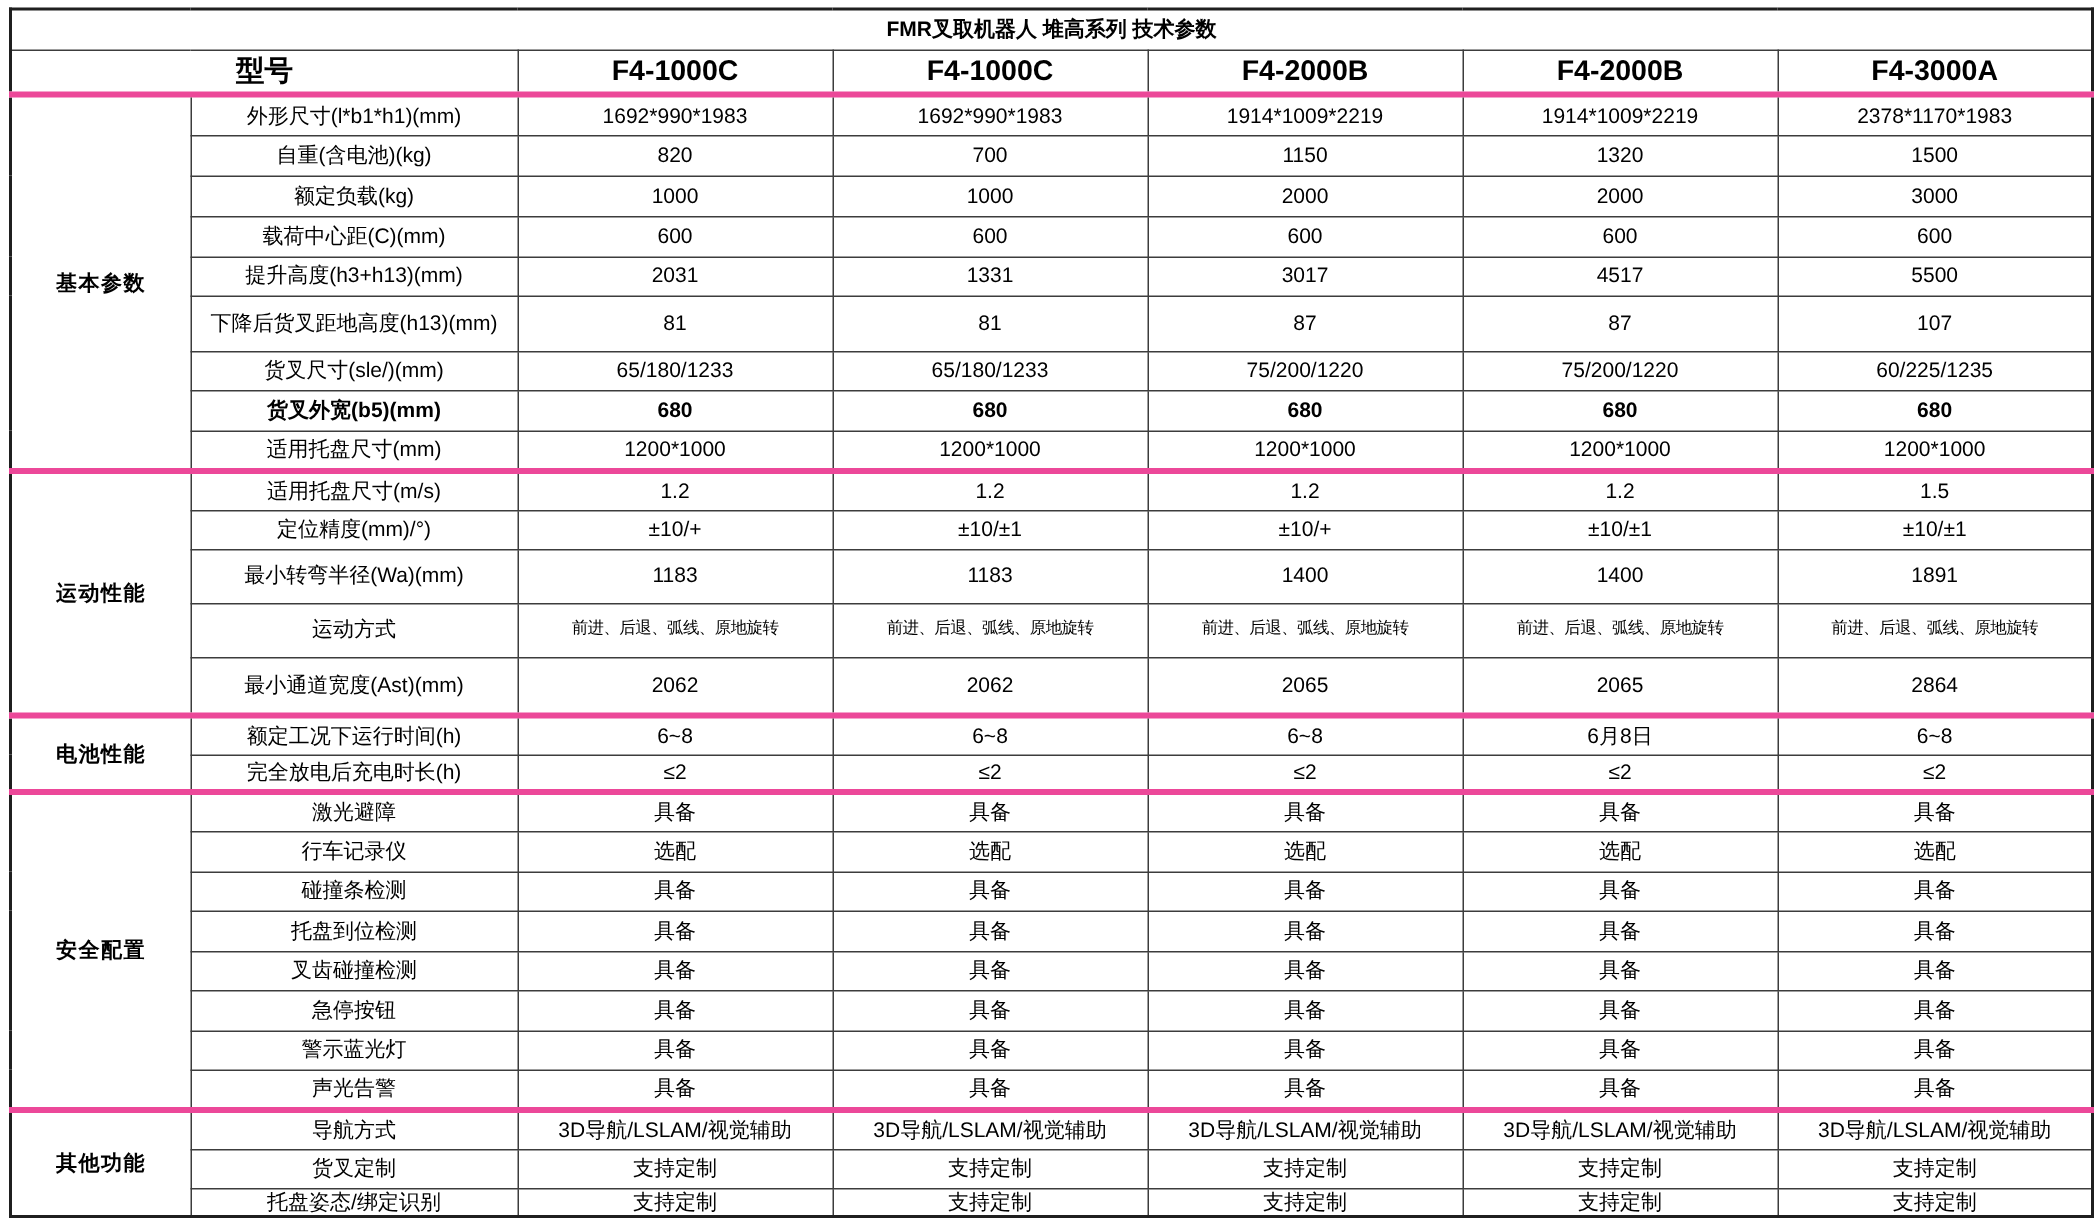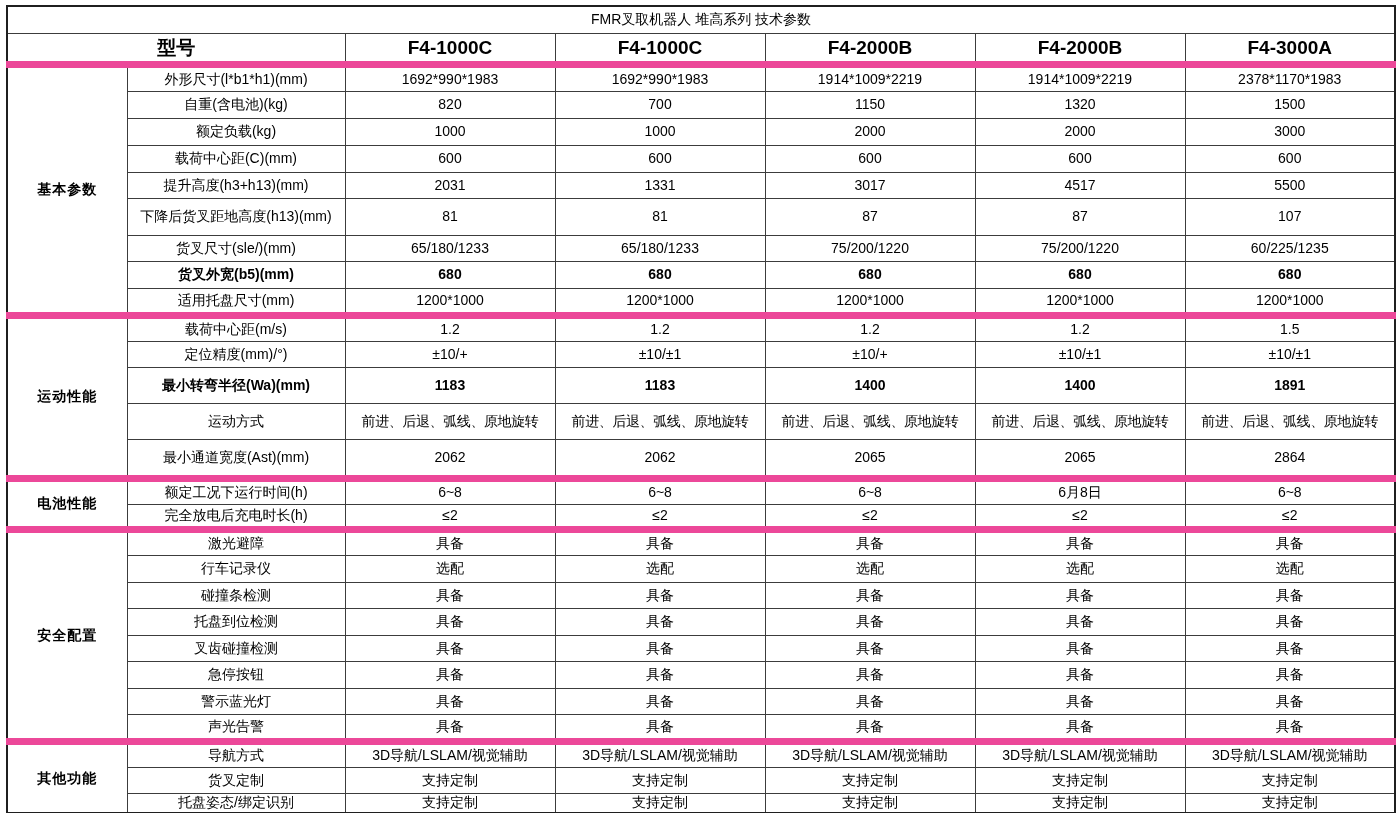--- a/index.html
+++ b/index.html
@@ -24,45 +24,45 @@
   table.spec-table td {
     border: 1px solid #3c3c3c;
     text-align: center;
     vertical-align: middle;
     padding: 0 2px;
     font-size: 14px;
     line-height: 1.25;
     overflow: hidden;
   }
   .title-cell {
-    font-weight: normal;
+    font-weight: bold;
     font-size: 17px;
     height: 26px;
   }
   tr.header-row td {
     font-weight: bold;
     font-size: 19px;
     height: 27px;
   }
   tr.section-start td {
-    border-top: 7px solid #ec4899;
+    border-top: 4px solid #ec4899;
   }
   td.group-cell {
     font-weight: bold;
     font-size: 15px;
     letter-spacing: 1px;
   }
   td.label-cell {
     font-size: 14px;
   }
   td.value-cell {
     font-size: 14px;
   }
   tr.compact td.value-cell {
-    font-size: 14px;
+    font-size: 11px;
     letter-spacing: -0.4px;
     white-space: nowrap;
     padding: 0;
   }
 </style>
 </head>
 <body>
 
 <div class="page-wrap">
   <table class="spec-table">
@@ -155,36 +155,36 @@
         <tr style="height: 27px;">
           <td class="label-cell">适用托盘尺寸(mm)</td>
           <td class="value-cell">1200*1000</td>
           <td class="value-cell">1200*1000</td>
           <td class="value-cell">1200*1000</td>
           <td class="value-cell">1200*1000</td>
           <td class="value-cell">1200*1000</td>
         </tr>
         <tr class="section-start" style="height: 26px;">
           <td class="group-cell" rowspan="5">运动性能</td>
-          <td class="label-cell">载荷中心距(m/s)</td>
+          <td class="label-cell">适用托盘尺寸(m/s)</td>
           <td class="value-cell">1.2</td>
           <td class="value-cell">1.2</td>
           <td class="value-cell">1.2</td>
           <td class="value-cell">1.2</td>
           <td class="value-cell">1.5</td>
         </tr>
         <tr style="height: 26px;">
           <td class="label-cell">定位精度(mm)/°)</td>
           <td class="value-cell">±10/+</td>
           <td class="value-cell">±10/±1</td>
           <td class="value-cell">±10/+</td>
           <td class="value-cell">±10/±1</td>
           <td class="value-cell">±10/±1</td>
         </tr>
-        <tr style="height: 36px; font-weight: bold;">
+        <tr style="height: 36px;">
           <td class="label-cell">最小转弯半径(Wa)(mm)</td>
           <td class="value-cell">1183</td>
           <td class="value-cell">1183</td>
           <td class="value-cell">1400</td>
           <td class="value-cell">1400</td>
           <td class="value-cell">1891</td>
         </tr>
         <tr class="compact" style="height: 36px;">
           <td class="label-cell">运动方式</td>
           <td class="value-cell">前进、后退、弧线、原地旋转</td>

